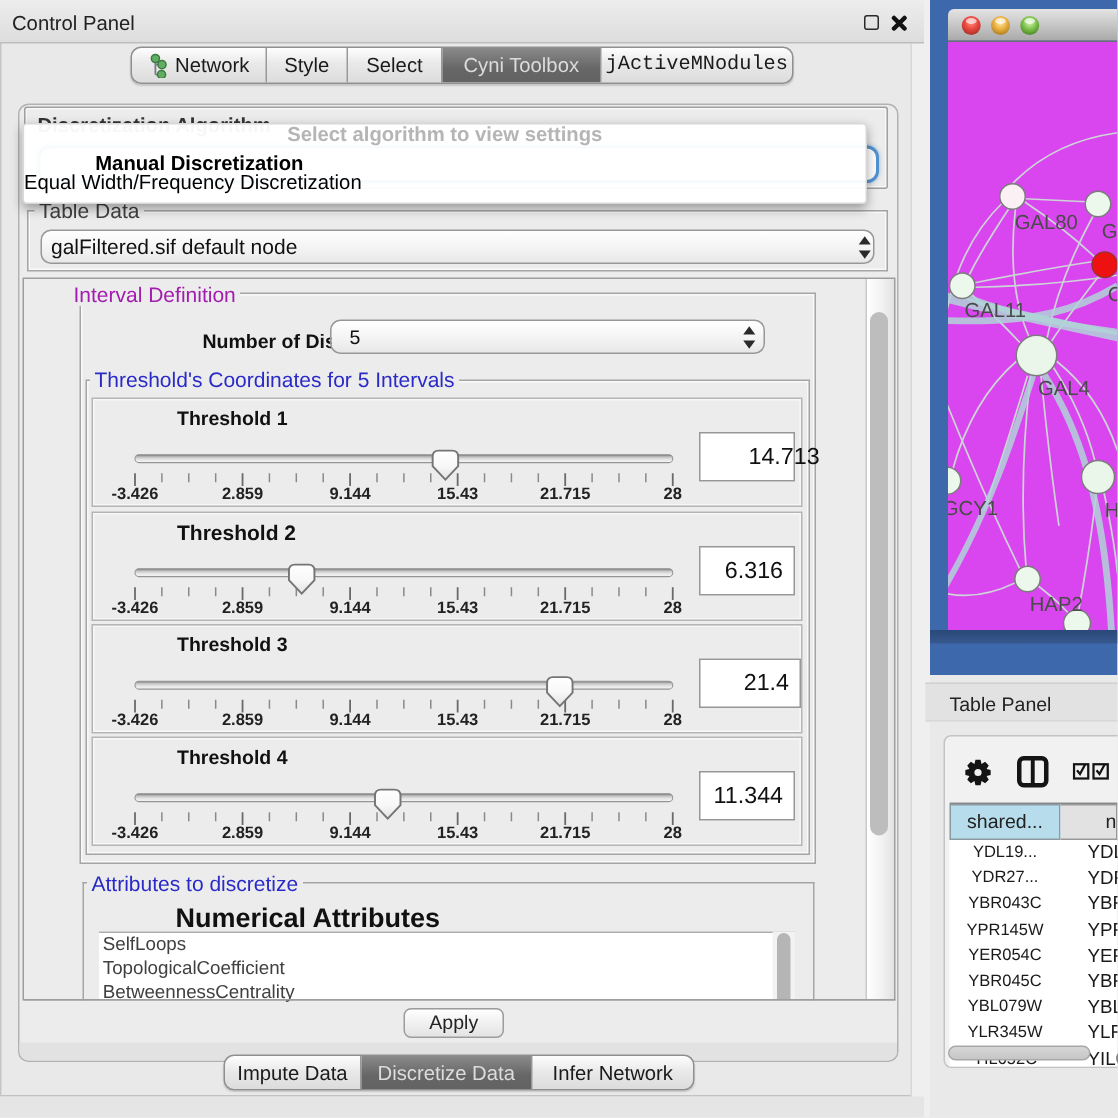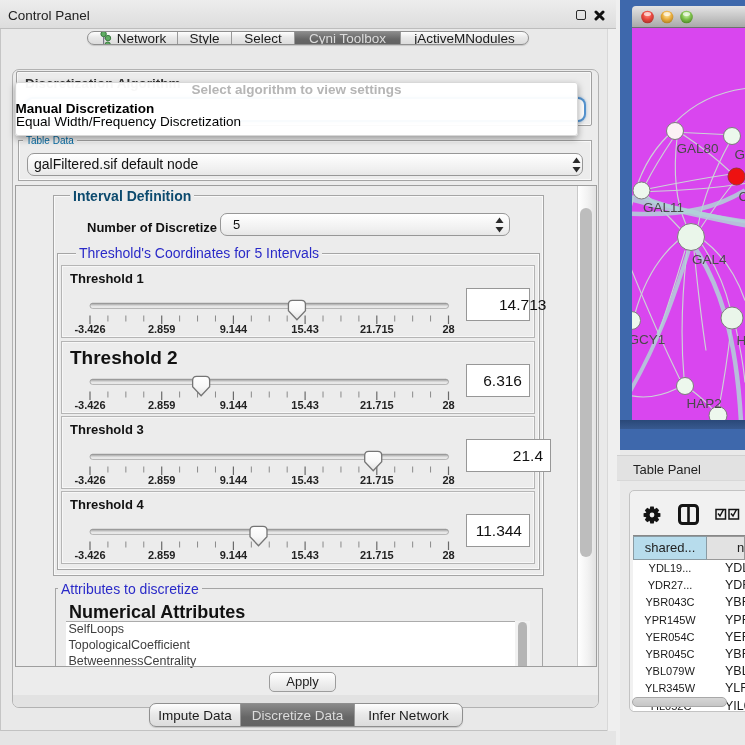--- a/index.html
+++ b/index.html
@@ -1,20 +1,20 @@
 <!DOCTYPE html>
 <html><head>
 <meta charset="utf-8">
 <style>
 * { margin:0; padding:0; box-sizing:border-box; }
 html,body { width:745px; height:745px; overflow:hidden; }
 body { font-family:"Liberation Sans", sans-serif; background:#e9e9e9; position:relative; }
 .abs { position:absolute; }
-.b { font-weight:bold; }
-.tabstrip { display:flex; height:14px; border:1px solid #8f8f8f; border-radius:7px; overflow:hidden; background:linear-gradient(#fefefe,#e9e9e9 45%,#dcdcdc); box-shadow:0 1px 1px rgba(0,0,0,0.15); }
+.b { font-weight:bold;padding-left:48px; }
+.tabstrip { display:flex; height:25px; border:1px solid #8f8f8f; border-radius:7px; overflow:hidden; background:linear-gradient(#fefefe,#e9e9e9 45%,#dcdcdc); box-shadow:0 1px 1px rgba(0,0,0,0.15); }
 .tab { display:flex; align-items:center; justify-content:center; font-size:13.5px; color:#1a1a1a; border-right:1px solid #999; }
 .tab:last-child { border-right:none; }
 .tab.sel { background:linear-gradient(#8a8a8a,#666 60%,#636363); color:#dcdcdc; }
 .combo { background:linear-gradient(#ffffff,#f0f0f0 70%,#e7e7e7); border:1px solid #979797; border-radius:7px; font-size:13px; color:#111; }
 .grp { border:1px solid #a5a5a5; box-shadow:inset 0 0 0 1px rgba(255,255,255,0.7); }
 .gtitle { position:absolute; background:#ececec; padding:0 3px; font-size:14px; line-height:15px; }
 .vbox { background:#fff; border:1px solid #979797; font-size:15.5px; color:#111; text-align:right; padding-right:7px; }
 .thr { position:absolute; left:61px; width:474px; height:73px; border:1px solid #b5b5b5; box-shadow:inset 0 0 0 1px rgba(255,255,255,0.6); }
 </style>
 </head>
@@ -39,58 +39,58 @@
     <svg width="13" height="17" viewBox="0 0 13 17" style="margin-right:5px;">
       <path d="M4.6 6 L4.6 14.7 M4.6 8 L7.7 8 M4.6 14.7 L7.4 14.7" stroke="#7a7a8a" stroke-width="1.2" fill="none"></path>
       <circle cx="4.6" cy="4" r="2.7" fill="#5fae62" stroke="#3c7a40" stroke-width="1"></circle>
       <circle cx="9" cy="8.1" r="2.7" fill="#5fae62" stroke="#3c7a40" stroke-width="1"></circle>
       <circle cx="8.7" cy="14.7" r="2.7" fill="#5fae62" stroke="#3c7a40" stroke-width="1"></circle>
     </svg>
     Network</div>
   <div class="tab" style="width:54px;">Style</div>
   <div class="tab" style="width:63px;">Select</div>
   <div class="tab sel" style="width:106px;">Cyni Toolbox</div>
-  <div class="tab" style="width:127px;">jActiveMNodules</div>
+  <div class="tab" style="width:127px;font-family:Liberation Mono, monospace;">jActiveMNodules</div>
 </div>
 
 <div class="abs" style="left:16px;top:71px;width:576px;height:55px;border:1px solid #a0a0a0;border-radius:2px;box-shadow:inset 0 0 0 1px rgba(255,255,255,0.6);"></div>
 <div class="abs gtitle b" style="left:22px;top:75.5px;color:#333;background:transparent;font-size:13.5px;">Discretization Algorithm</div>
 
 <div class="abs" style="left:25px;top:96.5px;width:561px;height:25px;background:#fdfdfd;border:2.5px solid rgba(74,140,203,0.95);border-radius:8px;box-shadow:0 0 3px rgba(74,140,203,0.55);"></div>
 
 <div class="abs grp" style="left:18px;top:140px;width:574px;height:41px;"></div>
-<div class="abs gtitle" style="left:23px;top:133px;color:#0369a1;font-size:10px;">Table Data</div>
+<div class="abs gtitle" style="left:23px;top:133px;color:#404040;font-size:14px;">Table Data</div>
 <div class="abs combo" style="left:27px;top:153px;width:556px;height:23px;"></div>
 <div class="abs" style="left:34px;top:156px;font-size:14px;color:#111;">galFiltered.sif default node</div>
 <svg class="abs" style="left:571px;top:157px;" width="11" height="16" viewBox="0 0 11 16">
   <path d="M5.5 0.5 L9.5 6 L1.5 6 Z" fill="#2a2a2a"></path>
   <path d="M5.5 15.5 L9.5 10 L1.5 10 Z" fill="#2a2a2a"></path>
 </svg>
 
 <div class="abs" style="left:15px;top:82px;width:563px;height:54px;background:rgba(255,255,255,0.96);border:1px solid #d8d8d8;border-radius:3px;box-shadow:0 3px 7px rgba(0,0,0,0.35);"></div>
 <div class="abs" style="left:15px;top:81.5px;width:563px;height:17px;font-size:13.5px;color:#b5b5b5;text-align:center;font-weight:bold;">Select algorithm to view settings</div>
 <div class="abs b" style="left:15.5px;top:100.8px;font-size:13.5px;color:#000;">Manual Discretization</div>
 <div class="abs" style="left:16px;top:114.3px;font-size:13.5px;color:#000;">Equal Width/Frequency Discretization</div>
 
 <div class="abs" style="left:15px;top:185px;width:582px;height:482px;background:#ececec;border:1px solid #9e9e9e;"></div>
 <div class="abs" style="left:577px;top:186px;width:19px;height:480px;background:linear-gradient(to right,#ffffff,#f2f2f2 55%,#e2e2e2);border-left:1px solid #c9c9c9;"></div>
 <div class="abs" style="left:580px;top:208px;width:12px;height:349px;background:#bdbdbd;border-radius:6px;"></div>
 
 <div class="abs grp" style="left:53px;top:195px;width:491px;height:381px;"></div>
-<div class="abs gtitle" style="left:70px;top:189px;color:#0c4a6e;font-weight:bold;">Interval Definition</div>
+<div class="abs gtitle" style="left:46px;top:189px;color:#a21caf;">Interval Definition</div>
 <div class="abs b" style="left:87px;top:220px;font-size:13px;color:#111;">Number of Discretize</div>
 <div class="abs combo" style="left:220px;top:213px;width:290px;height:23px;"></div>
 <div class="abs" style="left:233px;top:217px;font-size:13px;color:#111;">5</div>
 <svg class="abs" style="left:494px;top:217px;" width="11" height="16" viewBox="0 0 11 16">
   <path d="M5.5 0.5 L9.5 6 L1.5 6 Z" fill="#2a2a2a"></path>
   <path d="M5.5 15.5 L9.5 10 L1.5 10 Z" fill="#2a2a2a"></path>
 </svg>
 
 <div class="abs grp" style="left:57px;top:253px;width:483px;height:317px;"></div>
-<div class="abs gtitle" style="left:76px;top:246px;color:#2a2ac8;">Threshold's Coordinates for 5 Intervals</div>
+<div class="abs gtitle" style="left:60px;top:246px;color:#2a2ac8;">Threshold's Coordinates for 5 Intervals</div>
 
 <div class="thr" style="top:265px;"></div>
 <div class="abs b" style="left:70px;top:271px;font-size:13px;color:#111;">Threshold 1</div>
 <svg class="abs" style="left:61px;top:265px;" width="474" height="73" viewBox="0 0 474 73">
 <defs>
       <linearGradient id="tg265" x1="0" y1="0" x2="0" y2="1">
         <stop offset="0" stop-color="#787878"></stop>
         <stop offset="0.28" stop-color="#c2c2c2"></stop>
         <stop offset="0.6" stop-color="#e5e5e5"></stop>
         <stop offset="1" stop-color="#f6f6f6"></stop>
@@ -110,21 +110,21 @@
 <text x="244.10" y="67.5" font-size="11" font-weight="bold" fill="#222" text-anchor="middle" font-family="Liberation Sans, sans-serif">15.43</text>
 <text x="315.80" y="67.5" font-size="11" font-weight="bold" fill="#222" text-anchor="middle" font-family="Liberation Sans, sans-serif">21.715</text>
 <text x="387.50" y="67.5" font-size="11" font-weight="bold" fill="#222" text-anchor="middle" font-family="Liberation Sans, sans-serif">28</text>
 <g transform="translate(235.93,40.7)">
       <path d="M -8.5,5 L -8.5,-1.3 Q -8.5,-5.3 -4.5,-5.3 L 4.5,-5.3 Q 8.5,-5.3 8.5,-1.3 L 8.5,5 L 0,14 Z" fill="url(#th265)" stroke="#757575" stroke-width="1.3"></path>
     </g>
 </svg>
 <div class="abs vbox" style="left:466px;top:287.5px;width:64px;height:33px;line-height:31px;padding-left:32px;">14.713</div>
 
 <div class="thr" style="top:341px;"></div>
-<div class="abs b" style="left:70px;top:347px;font-size:19px;color:#111;">Threshold 2</div>
+<div class="abs b" style="left:70px;top:347px;font-size:14px;color:#111;">Threshold 2</div>
 <svg class="abs" style="left:61px;top:341px;" width="474" height="73" viewBox="0 0 474 73">
 <defs>
       <linearGradient id="tg341" x1="0" y1="0" x2="0" y2="1">
         <stop offset="0" stop-color="#787878"></stop>
         <stop offset="0.28" stop-color="#c2c2c2"></stop>
         <stop offset="0.6" stop-color="#e5e5e5"></stop>
         <stop offset="1" stop-color="#f6f6f6"></stop>
       </linearGradient>
       <linearGradient id="th341" x1="0" y1="0" x2="0" y2="1">
         <stop offset="0" stop-color="#ffffff"></stop>
@@ -169,21 +169,21 @@
 <text x="29.00" y="67.5" font-size="11" font-weight="bold" fill="#222" text-anchor="middle" font-family="Liberation Sans, sans-serif">-3.426</text>
 <text x="100.70" y="67.5" font-size="11" font-weight="bold" fill="#222" text-anchor="middle" font-family="Liberation Sans, sans-serif">2.859</text>
 <text x="172.40" y="67.5" font-size="11" font-weight="bold" fill="#222" text-anchor="middle" font-family="Liberation Sans, sans-serif">9.144</text>
 <text x="244.10" y="67.5" font-size="11" font-weight="bold" fill="#222" text-anchor="middle" font-family="Liberation Sans, sans-serif">15.43</text>
 <text x="315.80" y="67.5" font-size="11" font-weight="bold" fill="#222" text-anchor="middle" font-family="Liberation Sans, sans-serif">21.715</text>
 <text x="387.50" y="67.5" font-size="11" font-weight="bold" fill="#222" text-anchor="middle" font-family="Liberation Sans, sans-serif">28</text>
 <g transform="translate(312.21,40.7)">
       <path d="M -8.5,5 L -8.5,-1.3 Q -8.5,-5.3 -4.5,-5.3 L 4.5,-5.3 Q 8.5,-5.3 8.5,-1.3 L 8.5,5 L 0,14 Z" fill="url(#th416)" stroke="#757575" stroke-width="1.3"></path>
     </g>
 </svg>
-<div class="abs vbox" style="left:466px;top:438.5px;width:85px;height:33px;line-height:31px;">21.4</div>
+<div class="abs vbox" style="left:466px;top:438.5px;width:68px;height:33px;line-height:31px;">21.4</div>
 
 <div class="thr" style="top:491px;"></div>
 <div class="abs b" style="left:70px;top:497px;font-size:13px;color:#111;">Threshold 4</div>
 <svg class="abs" style="left:61px;top:491px;" width="474" height="73" viewBox="0 0 474 73">
 <defs>
       <linearGradient id="tg491" x1="0" y1="0" x2="0" y2="1">
         <stop offset="0" stop-color="#787878"></stop>
         <stop offset="0.28" stop-color="#c2c2c2"></stop>
         <stop offset="0.6" stop-color="#e5e5e5"></stop>
         <stop offset="1" stop-color="#f6f6f6"></stop>

